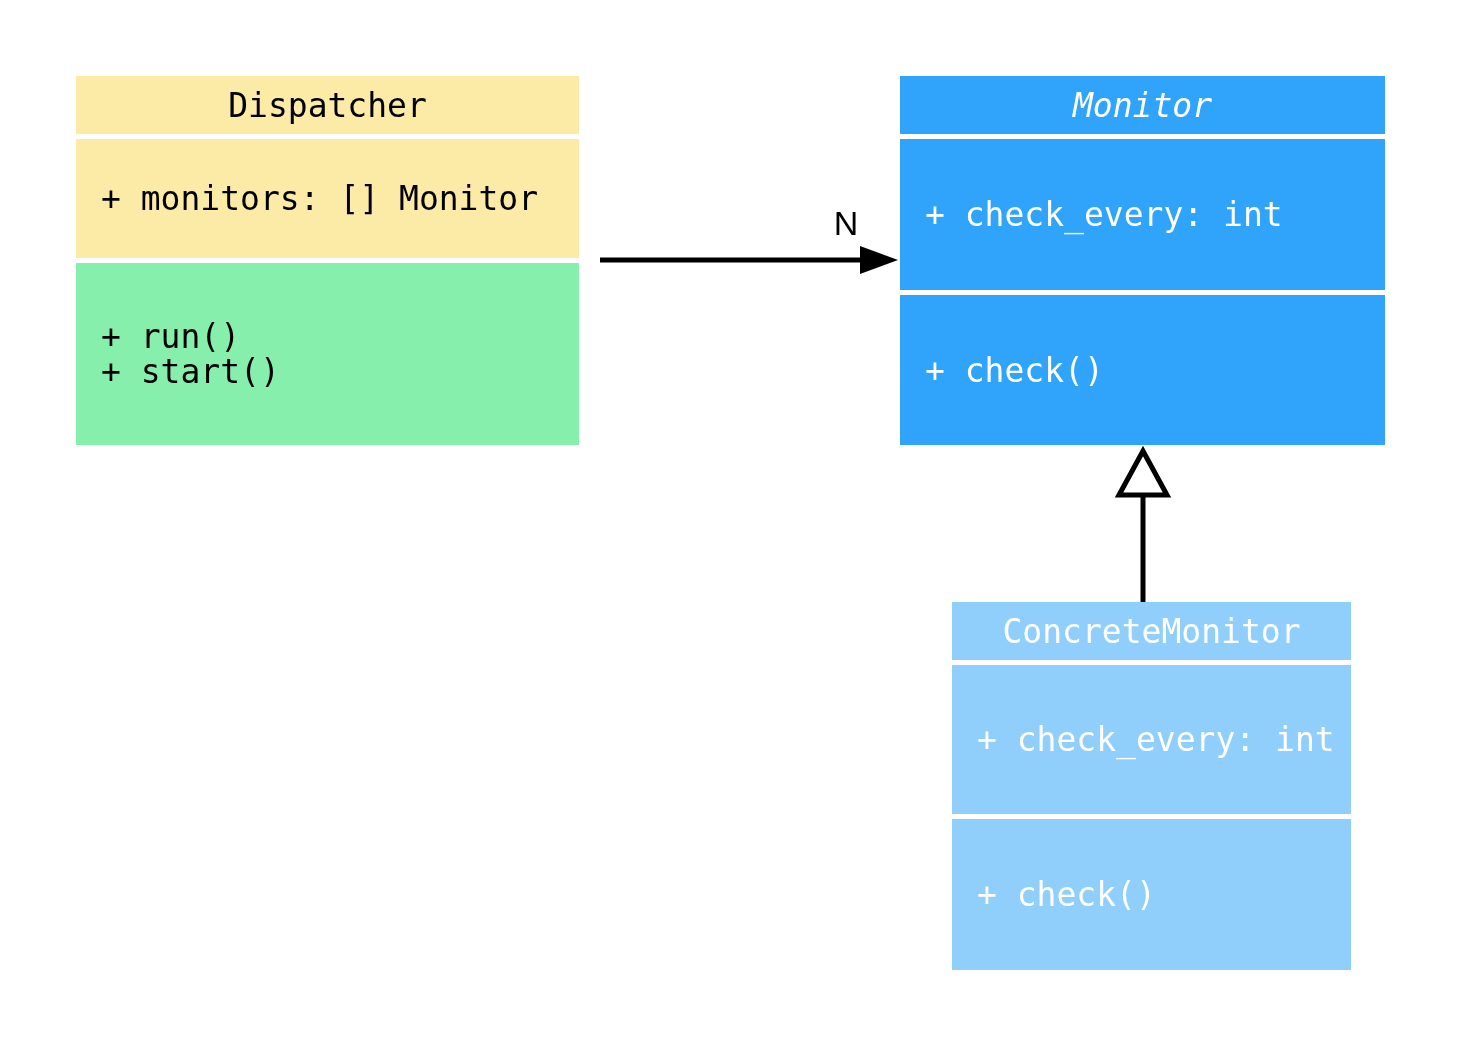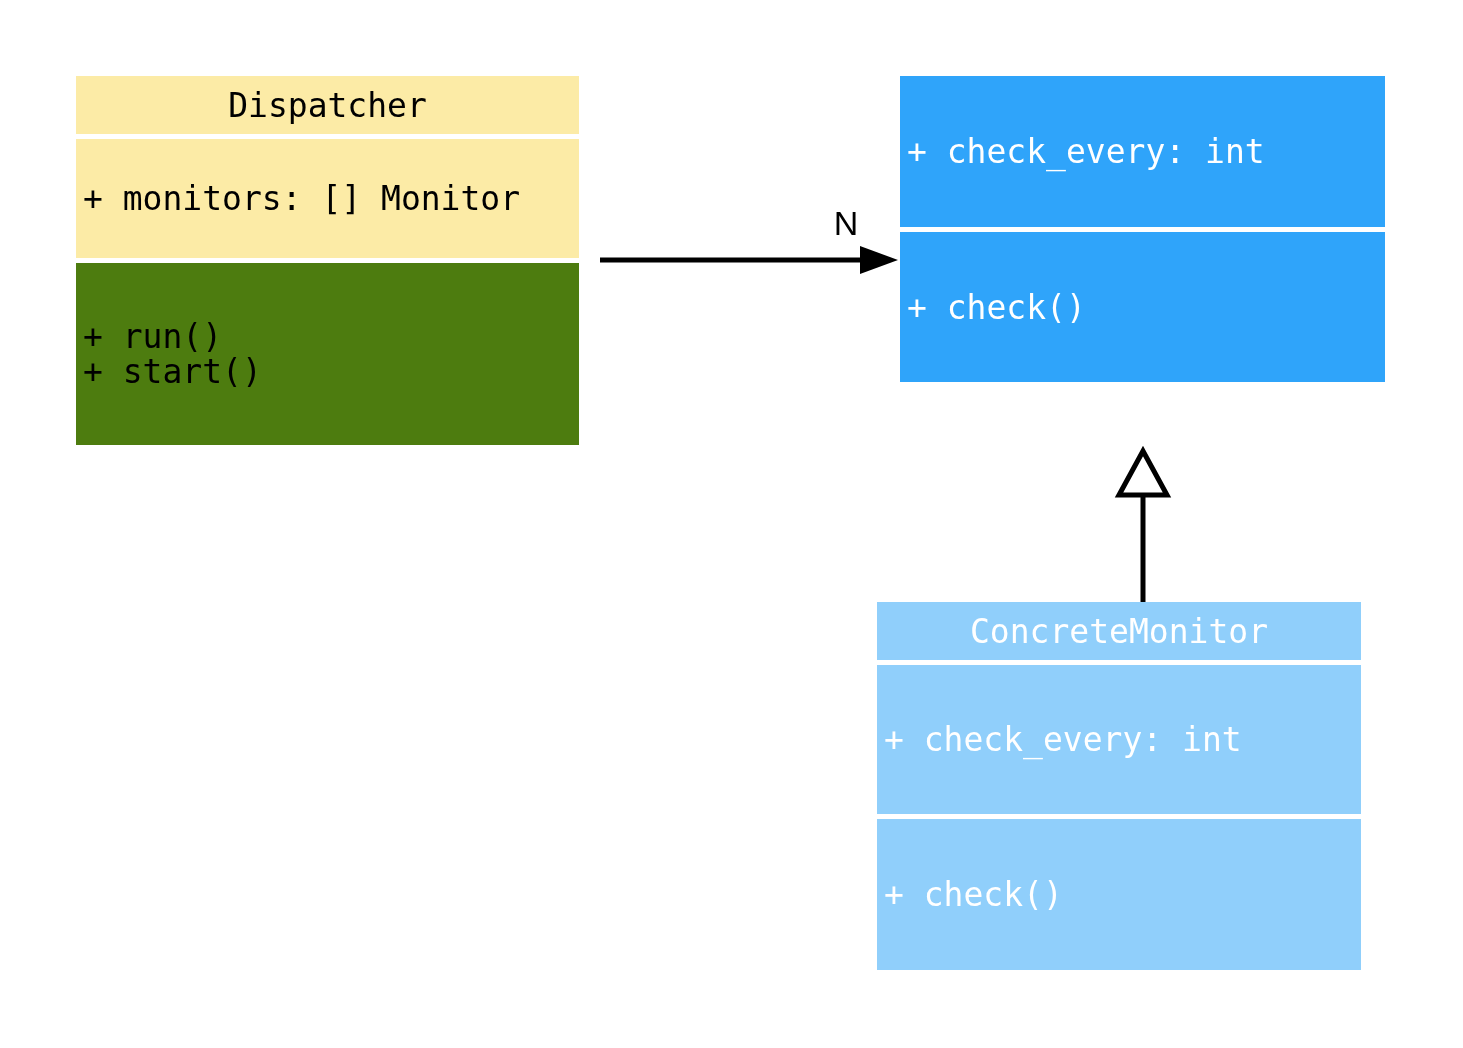--- a/index.html
+++ b/index.html
@@ -28,27 +28,27 @@
     display: flex;
     flex-direction: column;
     justify-content: center;
   }
   .sec.title {
     align-items: center;
     flex: none;
     height: 58px;
   }
   .member-line {
-    padding-left: 7px;
+    padding-left: 25px;
     line-height: 35px;
     white-space: pre;
   }
   #box-dispatcher { left: 76px;  top: 76px;  width: 503px; height: 369px; }
   #box-monitor    { left: 900px; top: 76px;  width: 485px; height: 369px; }
-  #box-concrete   { left: 877px; top: 602px; width: 484px; height: 368px; }
+  #box-concrete   { left: 952px; top: 602px; width: 399px; height: 368px; }
 
   #box-dispatcher .attrs   { height: 119px; flex: none; }
   #box-dispatcher .methods { height: 182px; flex: none; }
   #box-monitor .attrs      { height: 151px; flex: none; }
   #box-monitor .methods    { height: 150px; flex: none; }
   #box-concrete .attrs     { height: 149px; flex: none; }
   #box-concrete .methods   { height: 151px; flex: none; }
 
   .edge-label {
     position: absolute;
@@ -78,27 +78,28 @@
     </g>
   </svg>
 
   <div class="edge-label" style="color: rgb(0, 0, 0);">N</div>
 
   <div class="class-box" id="box-dispatcher" style="color: rgb(0, 0, 0);">
     <div class="sec title" style="background-color: rgb(252, 235, 166); font-style: normal;">Dispatcher</div>
     <div class="sec attrs" style="background-color: rgb(252, 235, 166);">
       <div class="member-line">+ monitors: [] Monitor</div>
     </div>
-    <div class="sec methods" style="background-color: #4d7c0f;">
+    <div class="sec methods" style="background-color: #86efac;">
       <div class="member-line">+ run()</div>
       <div class="member-line">+ start()</div>
     </div>
   </div>
 
   <div class="class-box" id="box-monitor" style="color: rgb(255, 255, 255);">
+    <div class="sec title" style="background-color: rgb(47, 164, 250); font-style: italic;">Monitor</div>
     <div class="sec attrs" style="background-color: rgb(47, 164, 250);">
       <div class="member-line">+ check_every: int</div>
     </div>
     <div class="sec methods" style="background-color: rgb(47, 164, 250);">
       <div class="member-line">+ check()</div>
     </div>
   </div>
 
   <div class="class-box" id="box-concrete" style="color: rgb(255, 255, 255);">
     <div class="sec title" style="background-color: rgb(144, 207, 251); font-style: normal;">ConcreteMonitor</div>

